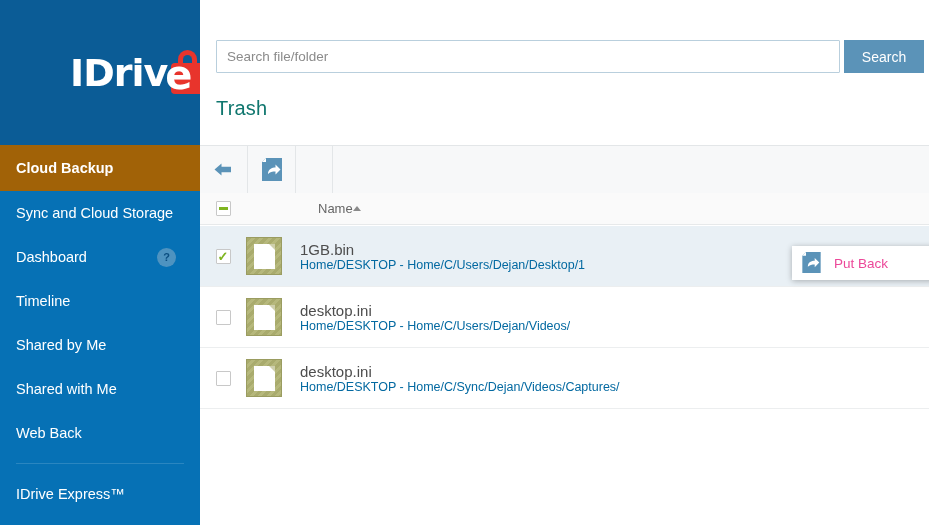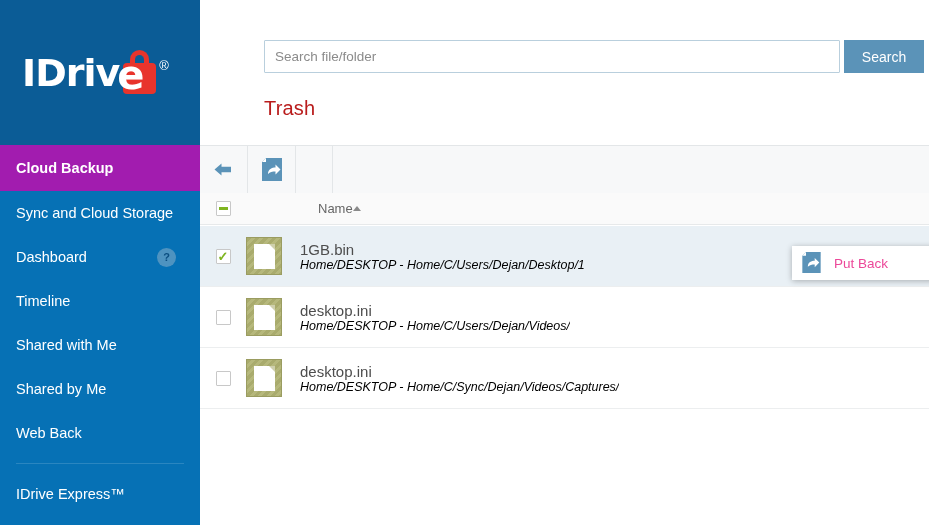--- a/index.html
+++ b/index.html
@@ -35,20 +35,21 @@
     background: #0b5c96;
     display: flex;
     align-items: center;
     padding-left: 22px;
     box-sizing: border-box;
   }
   .logo {
     position: relative;
     display: flex;
     align-items: center;
+    margin-left: 48px;
   }
   .logo-text {
     font-size: 38px;
     font-weight: bold;
     color: #ffffff;
     letter-spacing: -1px;
     line-height: 1;
     font-family: "DejaVu Sans", sans-serif;
   }
   .logo-e-wrap {
@@ -102,21 +103,21 @@
     display: flex;
     align-items: center;
     padding: 0 16px;
     box-sizing: border-box;
     color: #ffffff;
     font-size: 14.5px;
     cursor: pointer;
     position: relative;
   }
   .nav-item.active {
-    background: #a21caf;
+    background: #a16207;
     font-weight: bold;
     height: 46px;
   }
   .nav-label {
     flex: 1;
     white-space: nowrap;
   }
   .help-badge {
     width: 19px;
     height: 19px;
@@ -136,21 +137,20 @@
     margin: 8px 16px 8px 16px;
   }
 
   
   .main {
     flex: 1;
     height: 377px;
     background: #ffffff;
     position: relative;
     box-sizing: border-box;
-    padding-left: 48px;
   }
   .searchbar {
     display: flex;
     padding: 40px 5px 0 16px;
     box-sizing: border-box;
   }
   .search-input {
     flex: 1;
     height: 33px;
     border: 1px solid #b9cfdd;
@@ -171,21 +171,21 @@
     background: #5b93b8;
     color: #ffffff;
     border: none;
     font-size: 14px;
     cursor: pointer;
     font-family: "Liberation Sans", sans-serif;
     border-radius: 0;
   }
   .page-title {
     font-size: 20px;
-    color: #b91c1c;
+    color: #0f766e;
     padding: 24px 0 0 16px;
     font-weight: normal;
     letter-spacing: 0.2px;
   }
 
   
   .toolbar {
     position: absolute;
     top: 145px;
     left: 0;
@@ -308,23 +308,22 @@
     border-left: 6px solid transparent;
     border-top: 6px solid #cfd0ad;
   }
   .row-text { display: flex; flex-direction: column; overflow: hidden; }
   .fname {
     font-size: 15px;
     color: #4d4d4d;
   }
   .fpath {
     font-size: 12.5px;
-    color: #000000;
+    color: #0369a1;
     white-space: nowrap;
-    font-style: italic;
   }
 
   
   .ctx-menu {
     position: absolute;
     left: 592px;
     top: 246px;
     width: 152px;
     height: 34px;
     background: #ffffff;
@@ -363,24 +362,24 @@
       <span class="nav-label">Sync and Cloud Storage</span>
     </div>
     <div class="nav-item">
       <span class="nav-label">Dashboard</span>
       <span class="help-badge">?</span>
     </div>
     <div class="nav-item">
       <span class="nav-label">Timeline</span>
     </div>
     <div class="nav-item">
+      <span class="nav-label">Shared by Me</span>
+    </div>
+    <div class="nav-item">
       <span class="nav-label">Shared with Me</span>
-    </div>
-    <div class="nav-item">
-      <span class="nav-label">Shared by Me</span>
     </div>
     <div class="nav-item">
       <span class="nav-label">Web Back</span>
     </div>
 
     <div class="nav-divider"></div>
 
     <div class="nav-item">
       <span class="nav-label">IDrive Express™</span>
     </div>

